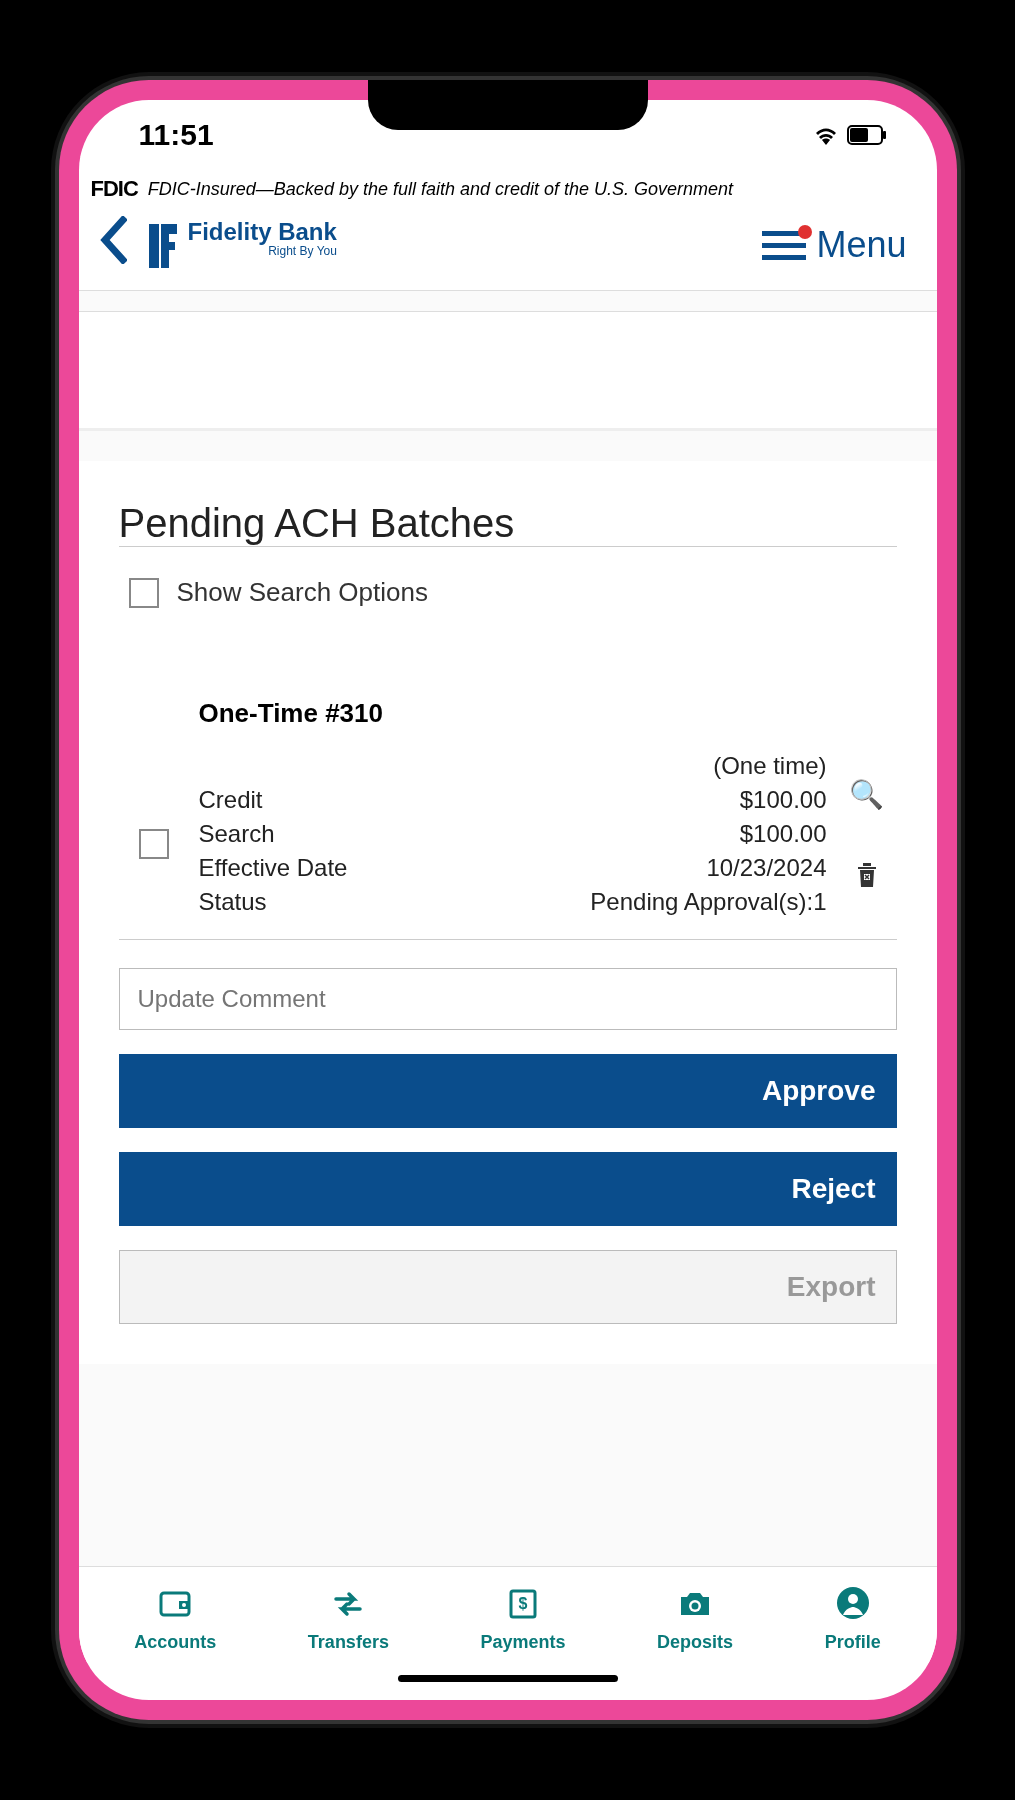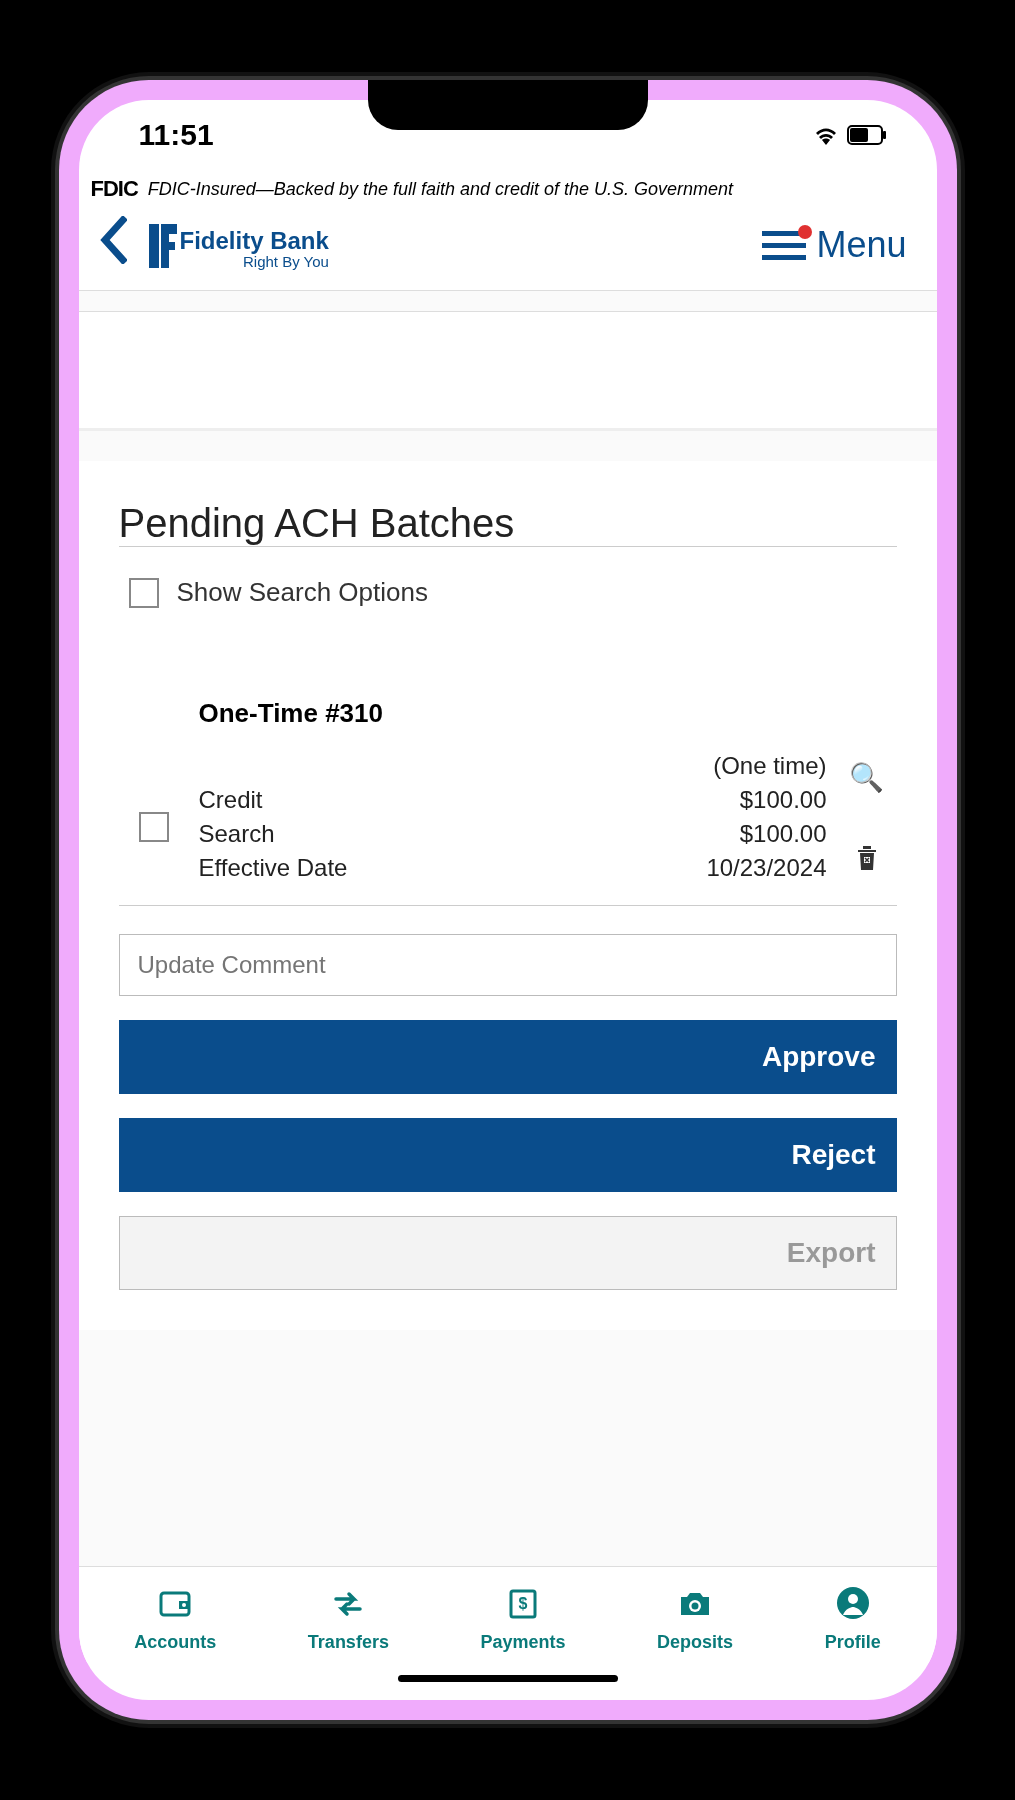--- a/index.html
+++ b/index.html
@@ -8,21 +8,21 @@
       background: #000;
       width: 1015px;
       height: 1800px;
       display: flex;
       align-items: center;
       justify-content: center;
     }
     .phone-frame {
       width: 898px;
       height: 1640px;
-      background: #f0abfc;
+      background: #ec4899;
       border-radius: 90px;
       padding: 20px;
       position: relative;
       box-shadow: 0 0 0 4px #333, 0 0 0 8px #111;
     }
     .screen {
       width: 100%;
       height: 100%;
       background: #fff;
       border-radius: 70px;
@@ -63,26 +63,26 @@
     .fdic-logo { font-weight: 900; font-style: normal; font-size: 22px; letter-spacing: -1px; }
     .nav-bar {
       display: flex;
       align-items: center;
       justify-content: space-between;
       padding: 8px 30px 16px 20px;
       border-bottom: 1px solid #ddd;
     }
     .nav-left { display: flex; align-items: center; gap: 18px; }
     .back-chevron { font-size: 44px; color: #0a4d8c; font-weight: 300; }
-    .bank-logo { display: flex; align-items: flex-end; }
+    .bank-logo { display: flex; align-items: flex-start; gap: 8px; }
     .bank-logo-mark {
       width: 35px; height: 50px; position: relative;
     }
     .bank-logo-text { color: #0a4d8c; font-weight: 600; font-size: 24px; line-height: 1; }
-    .bank-tagline { font-size: 15px; color: #0a4d8c; text-align: right; }
+    .bank-tagline { font-size: 12px; color: #0a4d8c; text-align: right; }
     .menu-btn { display: flex; align-items: center; gap: 10px; position: relative; }
     .hamburger { display: flex; flex-direction: column; gap: 7px; position: relative; }
     .hamburger-line { width: 44px; height: 5px; background: #0a4d8c; }
     .red-dot { position: absolute; top: -6px; right: -6px; width: 14px; height: 14px; border-radius: 50%; background: #e03131; }
     .menu-label { color: #0a4d8c; font-size: 36px; }
     .content {
       flex: 1;
       overflow-y: auto;
       background: #fafafa;
     }
@@ -282,20 +282,24 @@
                 <span>Credit</span>
                 <span>$100.00</span>
               </div>
               <div class="batch-row">
                 <span>Search</span>
                 <span>$100.00</span>
               </div>
               <div class="batch-row">
                 <span>Effective Date</span>
                 <span>10/23/2024</span>
+              </div>
+              <div class="batch-row">
+                <span>Status</span>
+                <span>Pending Approval(s):1</span>
               </div>
             </div>
             <div class="batch-actions">
               <span class="mag-icon">🔍</span>
               <span class="trash-icon">
                 <svg width="24" height="28" viewBox="0 0 24 28">
                     <path fill="#333" d="M3 6h18v2H3zM8 2h8v3H8zM5 9h14l-1 17H6z"></path>
                     <rect x="9" y="13" width="6" height="6" fill="#fff"></rect>
                     <path d="M10 14l4 4m0-4l-4 4" stroke="#333" stroke-width="1.5"></path>
                   </svg>

